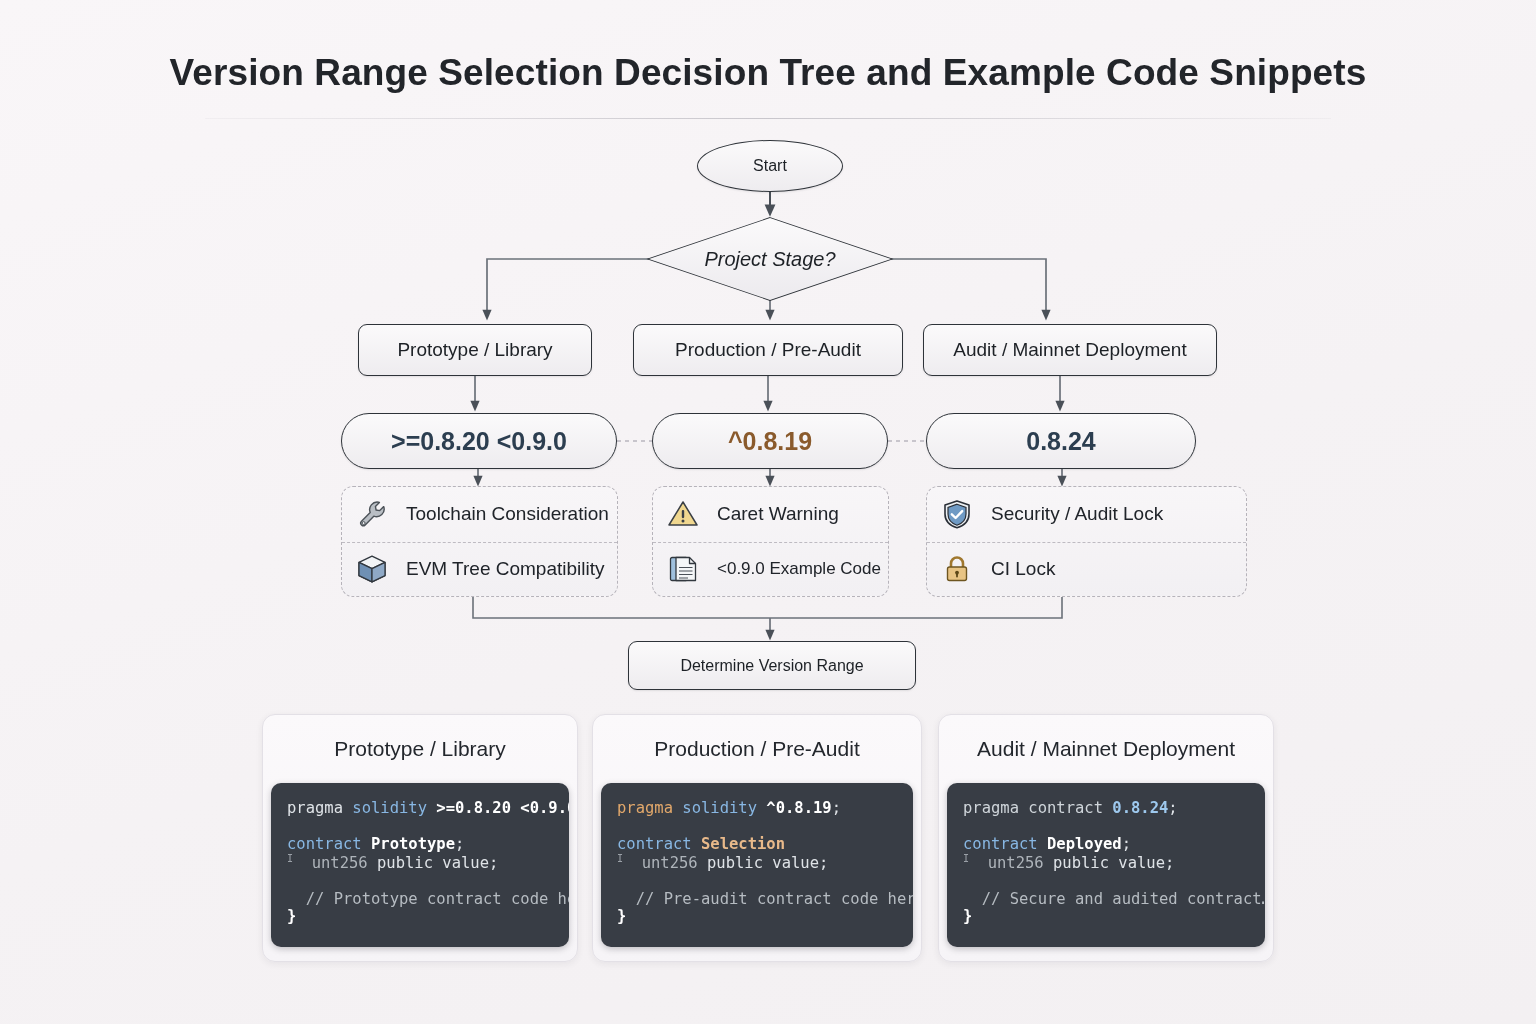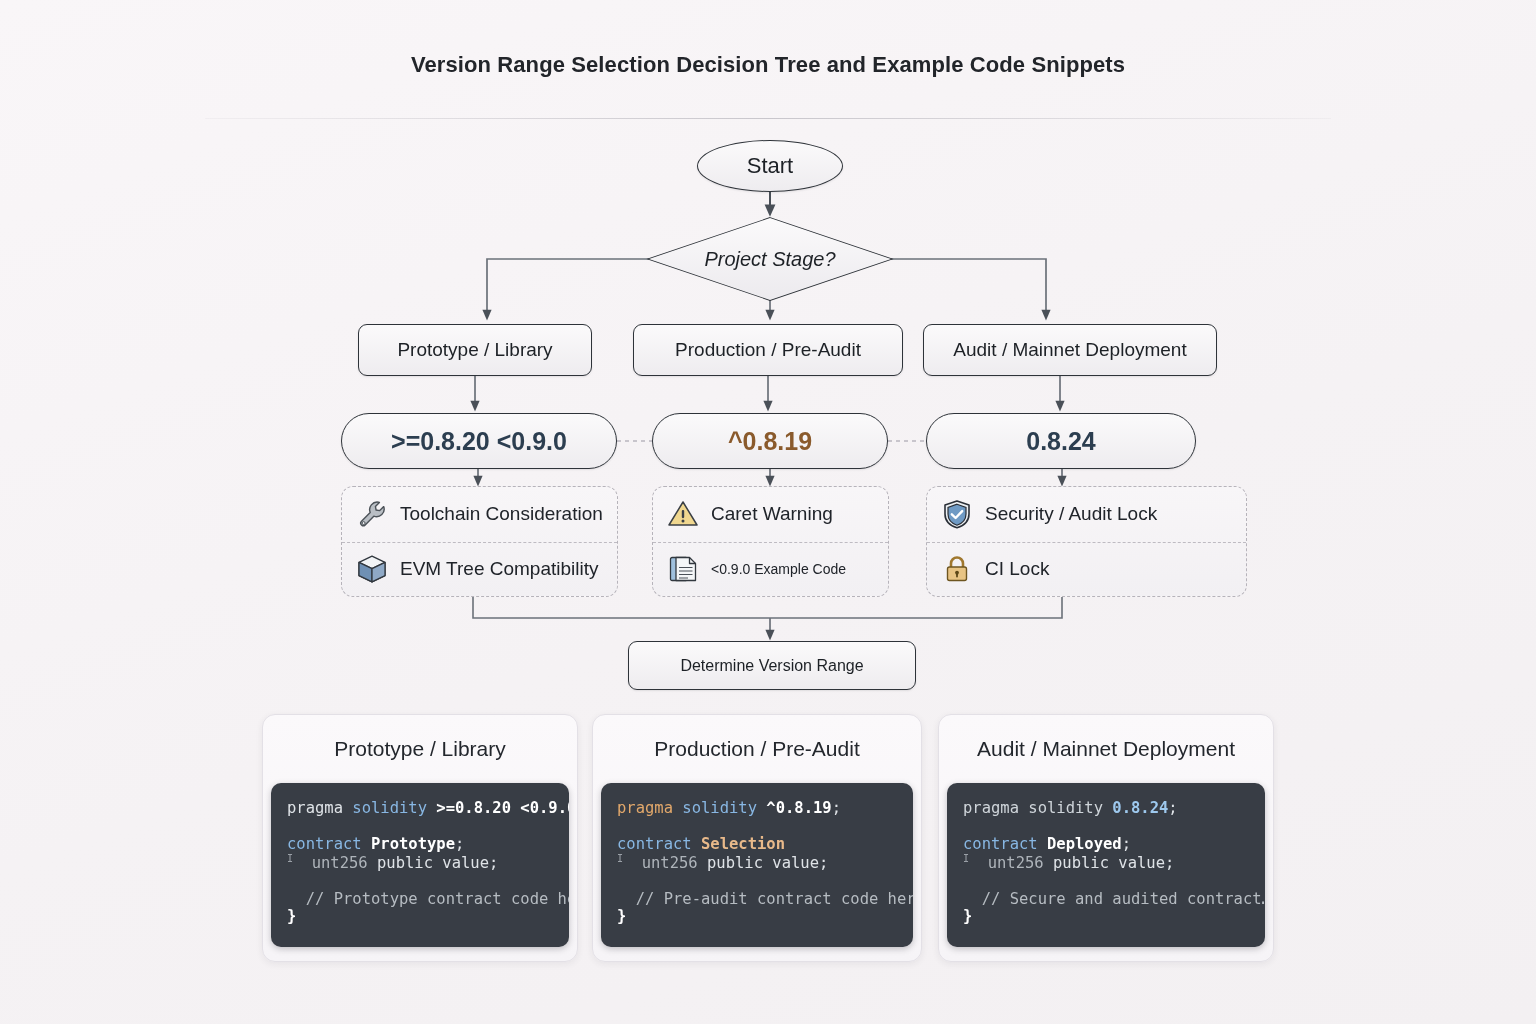--- a/index.html
+++ b/index.html
@@ -19,21 +19,21 @@
     background: linear-gradient(160deg, #f9f6f8 0%, #f5f2f4 55%, #f3f0f2 100%);
   }
 
   
   #title {
     position: absolute;
     top: 52px;
     left: 0;
     width: 1536px;
     text-align: center;
-    font-size: 22px;
+    font-size: 37px;
     font-weight: 600;
     color: #22252a;
     letter-spacing: .1px;
     white-space: nowrap;
   }
   #title-rule {
     position: absolute;
     top: 118px;
     left: 205px;
     width: 1126px;
@@ -48,21 +48,21 @@
     display: flex;
     align-items: center;
     justify-content: center;
     background: linear-gradient(180deg, #fbfafb 0%, #eeecef 100%);
     border: 1.6px solid #2e3339;
     color: #1d2126;
     box-shadow: 0 1px 2px rgba(40,40,50,.10);
   }
   .ellipse {
     border-radius: 50%;
-    font-size: 22px;
+    font-size: 16px;
   }
   .rect {
     border-radius: 9px;
     font-size: 19px;
   }
   .pill {
     border-radius: 999px;
     font-size: 25px;
     font-weight: 700;
   }
@@ -107,41 +107,41 @@
     position: absolute;
     box-sizing: border-box;
     border: 1.4px dashed #b6b3ba;
     border-radius: 12px;
     background: linear-gradient(180deg, #f8f6f8 0%, #f2f0f3 100%);
     overflow: hidden;
   }
   .detail-row {
     display: flex;
     align-items: center;
-    gap: 10px;
+    gap: 16px;
     height: 50%;
     padding: 0 12px;
     box-sizing: border-box;
     font-size: 19px;
     color: #20242a;
     text-align: center;
   }
   .detail-row + .detail-row {
     border-top: 1.2px dashed #bebbc2;
   }
   .detail-row .ico {
     flex: 0 0 auto;
     width: 36px;
     height: 36px;
     display: flex;
     align-items: center;
     justify-content: center;
   }
   .detail-row .lbl { white-space: nowrap; }
-  .detail-row .lbl.small { font-size: 14px; }
+  .detail-row .lbl.small { font-size: 17px; }
 
   
   .code-panel {
     position: absolute;
     box-sizing: border-box;
     border-radius: 13px;
     background: linear-gradient(180deg, #fbf9fb 0%, #f6f4f7 100%);
     border: 1px solid #e3e0e6;
     box-shadow: 0 2px 7px rgba(45,45,60,.07);
   }
@@ -362,21 +362,21 @@
         <div class="code-line"><span class="code-indent-mark">I</span><span class="tok-dim">  unt256 </span><span class="tok-plain">public value;</span></div>
         <div class="code-gap"></div>
         <div class="code-line"><span class="tok-comment">  // Pre-audit contract code here…</span></div>
         <div class="code-line"><span class="tok-name">}</span></div>
       </div>
   </div>
 
   <div class="code-panel" style="left:938px; top:714px; width:336px; height:248px;">
     <div class="code-panel-title">Audit / Mainnet Deployment</div>
     <div class="code-box">
-        <div class="code-line"><span class="tok-type">pragma solidity </span><span class="tok-ver-b">0.8.24</span><span class="tok-plain">;</span></div>
+        <div class="code-line"><span class="tok-type">pragma contract </span><span class="tok-ver-b">0.8.24</span><span class="tok-plain">;</span></div>
         <div class="code-gap"></div>
         <div class="code-line"><span class="tok-kw">contract </span><span class="tok-name">Deployed</span><span class="tok-plain">;</span></div>
         <div class="code-line"><span class="code-indent-mark">I</span><span class="tok-dim">  unt256 </span><span class="tok-plain">public value;</span></div>
         <div class="code-gap"></div>
         <div class="code-line"><span class="tok-comment">  // Secure and audited contract…</span></div>
         <div class="code-line"><span class="tok-name">}</span></div>
       </div>
   </div>
 
 </div>

